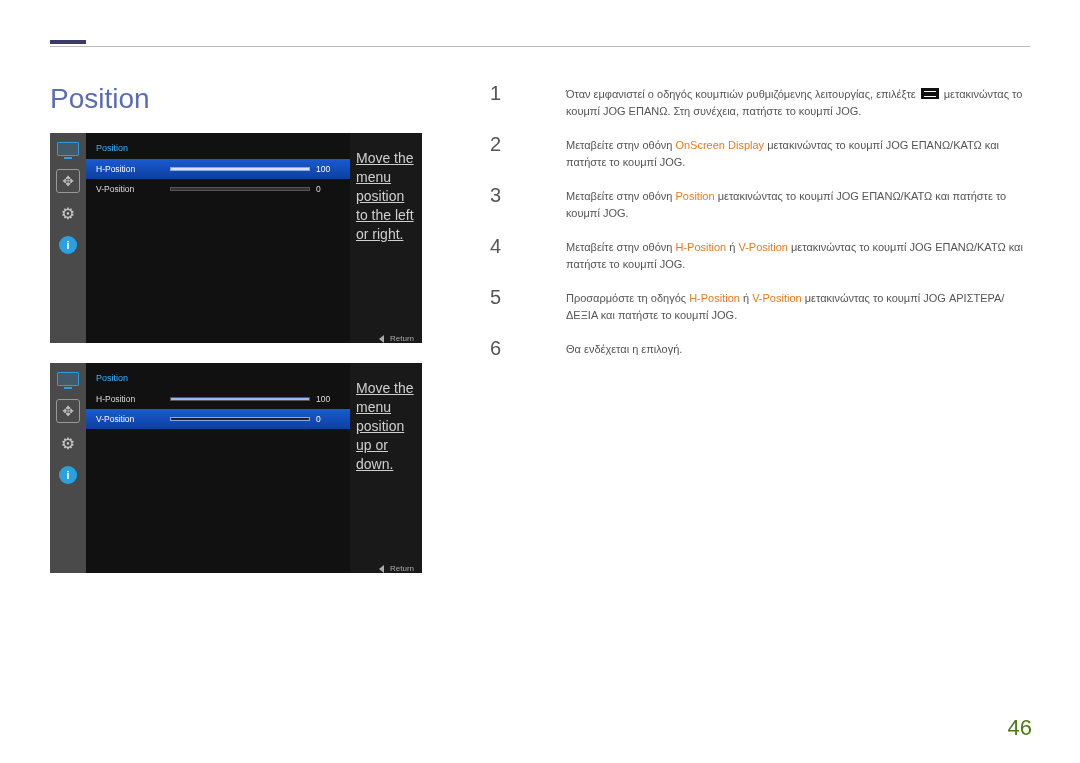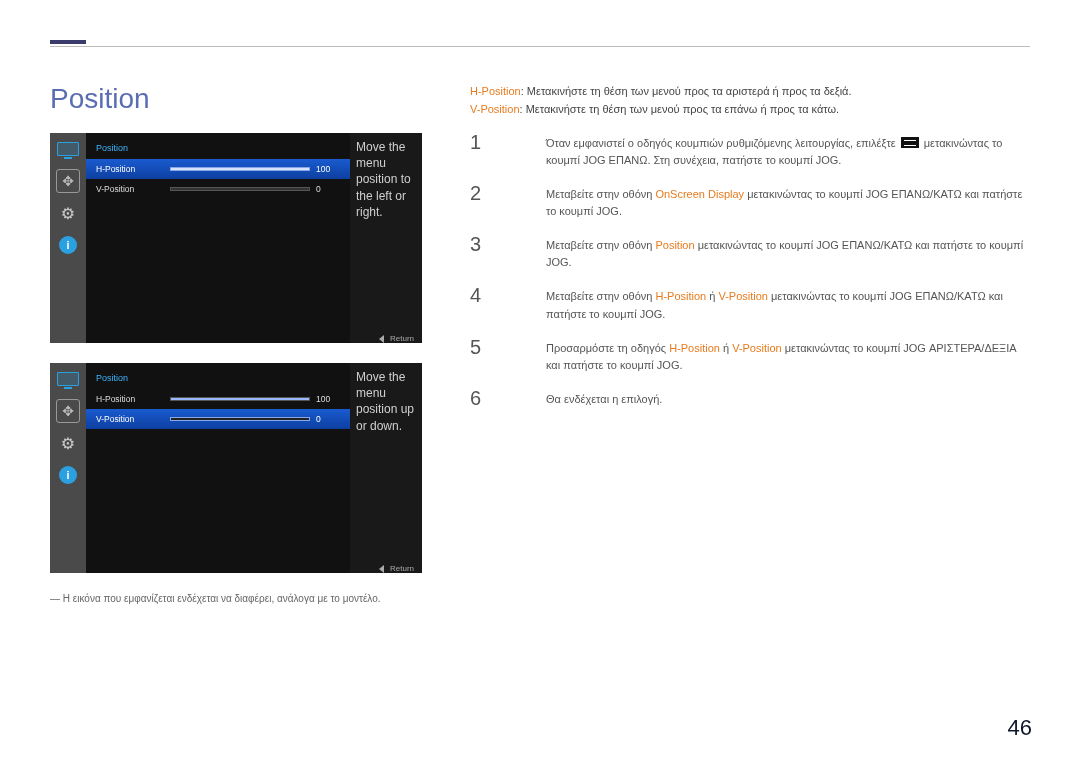--- a/index.html
+++ b/index.html
@@ -21,21 +21,21 @@
     width: 36px;
     margin-bottom: 2px;
   }
   hr.headline {
     border: none;
     border-top: 1px solid #bbb;
     margin-bottom: 36px;
   }
   .cols {
     display: flex;
-    gap: 40px;
+    gap: 60px;
   }
   .left {
     width: 380px;
   }
   .right {
     flex: 1;
   }
   h1.left-title {
     font-size: 28px;
     font-weight: 400;
@@ -148,23 +148,24 @@
   .osd-row .bar .fill{
     position:absolute;left:0;top:0;bottom:0;
     background:#98b8ff;
   }
   .osd-row.sel .bar .fill{ background:#d8e4ff;}
   .osd-row .val { width:24px; text-align:left;}
   .osd-side {
     width: 72px;
     background:#191919;
     color:#cfcfcf;
-    font-size:12px;
-    padding:6px 6px;
+    font-size:14px;
+    padding:16px 6px;
     line-height:1.35;
+    text-decoration:underline;
   }
   .osd-return{
     position:absolute;
     right:8px;bottom:0;
     color:#aaa;font-size:8px;
     display:flex;align-items:center;gap:6px;
   }
   .osd-return .tri{
     width:0;height:0;border-top:4px solid transparent;border-bottom:4px solid transparent;border-right:5px solid #aaa;
   }
@@ -214,21 +215,21 @@
     position:absolute;left:3px;right:3px;top:2.5px;
     border-top:1.4px solid #fff;
     border-bottom:1.4px solid #fff;
     height:4px;
   }
   .page-num{
     position:absolute;
     right:48px;
     bottom:22px;
     font-size:22px;
-    color:#0f172a;
+    color:#4d7c0f;
   }
 </style>
 </head>
 <body>
 
 <div class="page">
   <div class="topbar"></div>
   <hr class="headline">
   <div class="cols">
 
@@ -310,32 +311,23 @@
               </div>
           </div>
           <div class="osd-side">Move the menu position up or down.</div>
           <div class="osd-return">
             <span class="tri"></span>
             <span>Return</span>
           </div>
         </div>
       </div>
 
-      <div class="footnote">― Η εικόνα που εμφανίζεται ενδέχεται να διαφέρει, ανάλογα με το μοντέλο.</div>
     </div>
 
     <div class="right">
-      <div class="definitions">
-        <div>
-          <span class="hl-orange">H-Position</span><span>: Μετακινήστε τη θέση των μενού προς τα αριστερά ή προς τα δεξιά.</span>
-        </div>
-        <div>
-          <span class="hl-orange">V-Position</span><span>: Μετακινήστε τη θέση των μενού προς τα επάνω ή προς τα κάτω.</span>
-        </div>
-      </div>
       <div class="steps" id="steps">
           <div class="step">
             <div class="step-num">1</div>
             <div class="step-body"><span>Όταν εμφανιστεί ο οδηγός κουμπιών ρυθμιζόμενης λειτουργίας, επιλέξτε </span><span class="menu-icon"></span><span> μετακινώντας το κουμπί JOG ΕΠΑΝΩ. Στη συνέχεια, πατήστε το κουμπί JOG.</span></div>
           </div>
           <div class="step">
             <div class="step-num">2</div>
             <div class="step-body"><span>Μεταβείτε στην οθόνη </span><span class="hl-orange">OnScreen Display</span><span> μετακινώντας το κουμπί JOG ΕΠΑΝΩ/ΚΑΤΩ και πατήστε το κουμπί JOG.</span></div>
           </div>
           <div class="step">

